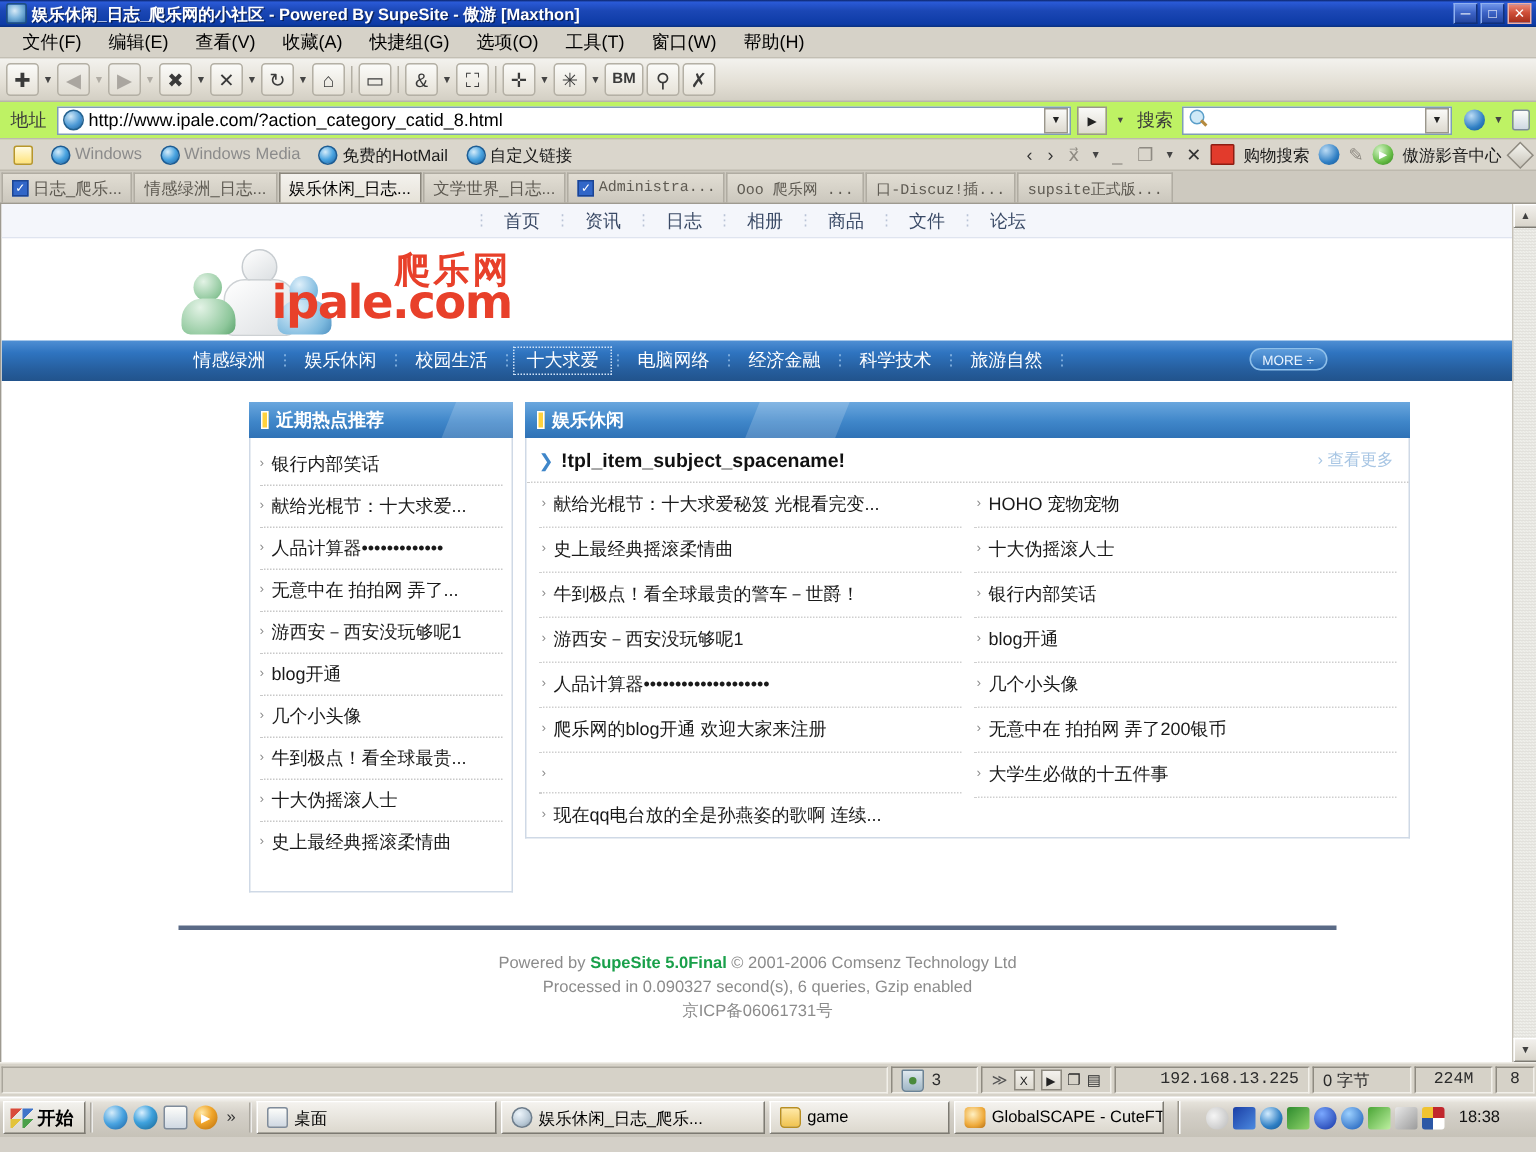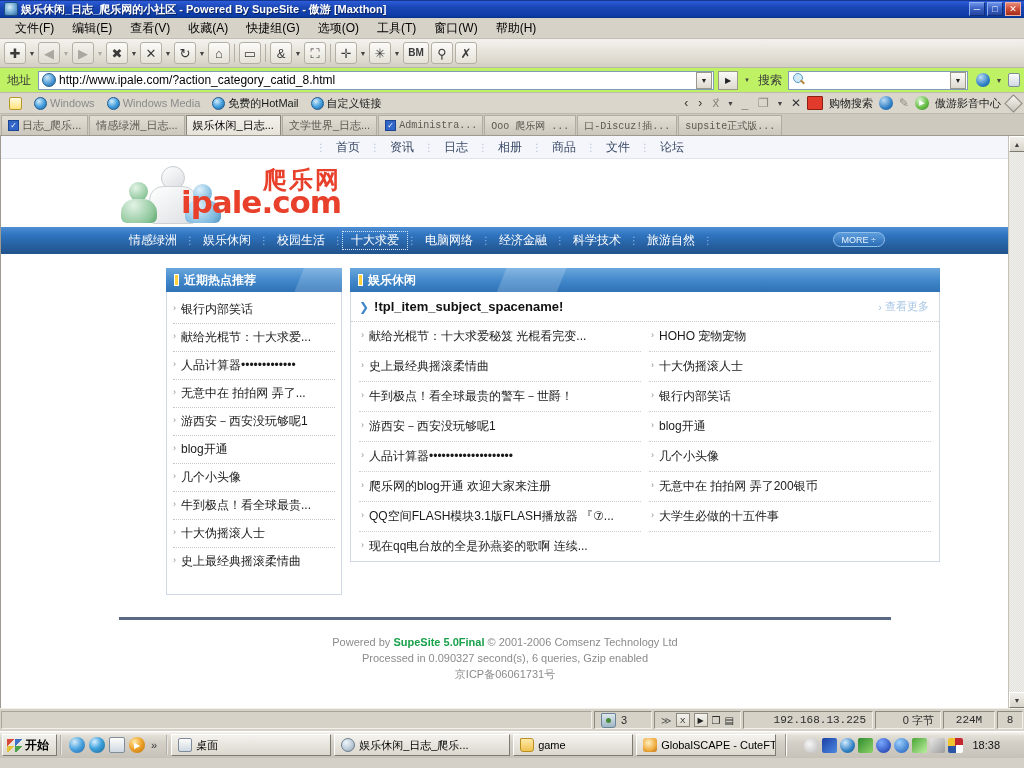--- a/index.html
+++ b/index.html
@@ -626,21 +626,20 @@
                 <div class="aitem">
                     <span class="ar">›</span>
                     <span>人品计算器••••••••••••••••••••</span>
                   </div>
                 <div class="aitem">
                     <span class="ar">›</span>
                     <span>爬乐网的blog开通 欢迎大家来注册</span>
                   </div>
                 <div class="aitem">
                     <span class="ar">›</span>
-                    <span>QQ空间FLASH模块3.1版FLASH播放器 『⑦...</span>
                   </div>
                 <div class="aitem last">
                     <span class="ar">›</span>
                     <span>现在qq电台放的全是孙燕姿的歌啊 连续...</span>
                   </div>
               </div>
               <div class="col right">
                 <div class="aitem">
                     <span class="ar">›</span>
                     <span>HOHO 宠物宠物</span>
@@ -702,21 +701,21 @@
     <div class="sb-cell" style="gap:4px;">
       <span style="font-size:10px;color:#555;">≫</span>
       <span class="mini-btn">X</span>
       <span class="mini-btn">▶</span>
       <span style="font-size:10px;">❐</span>
       <span style="font-size:10px;">▤</span>
     </div>
     <div class="sb-cell" style="width:130px;justify-content:flex-end;">
       <span class="sb-num">192.168.13.225</span>
     </div>
-    <div class="sb-cell" style="width:66px;justify-content:flex-end;">
+    <div class="sb-cell" style="width:66px;justify-content:flex-start;">
       <span>0 字节</span>
     </div>
     <div class="sb-cell" style="width:52px;justify-content:center;">
       <span class="sb-num">224M</span>
     </div>
     <div class="sb-cell" style="width:26px;justify-content:center;">
       <span class="sb-num">8</span>
     </div>
   </div>
 

